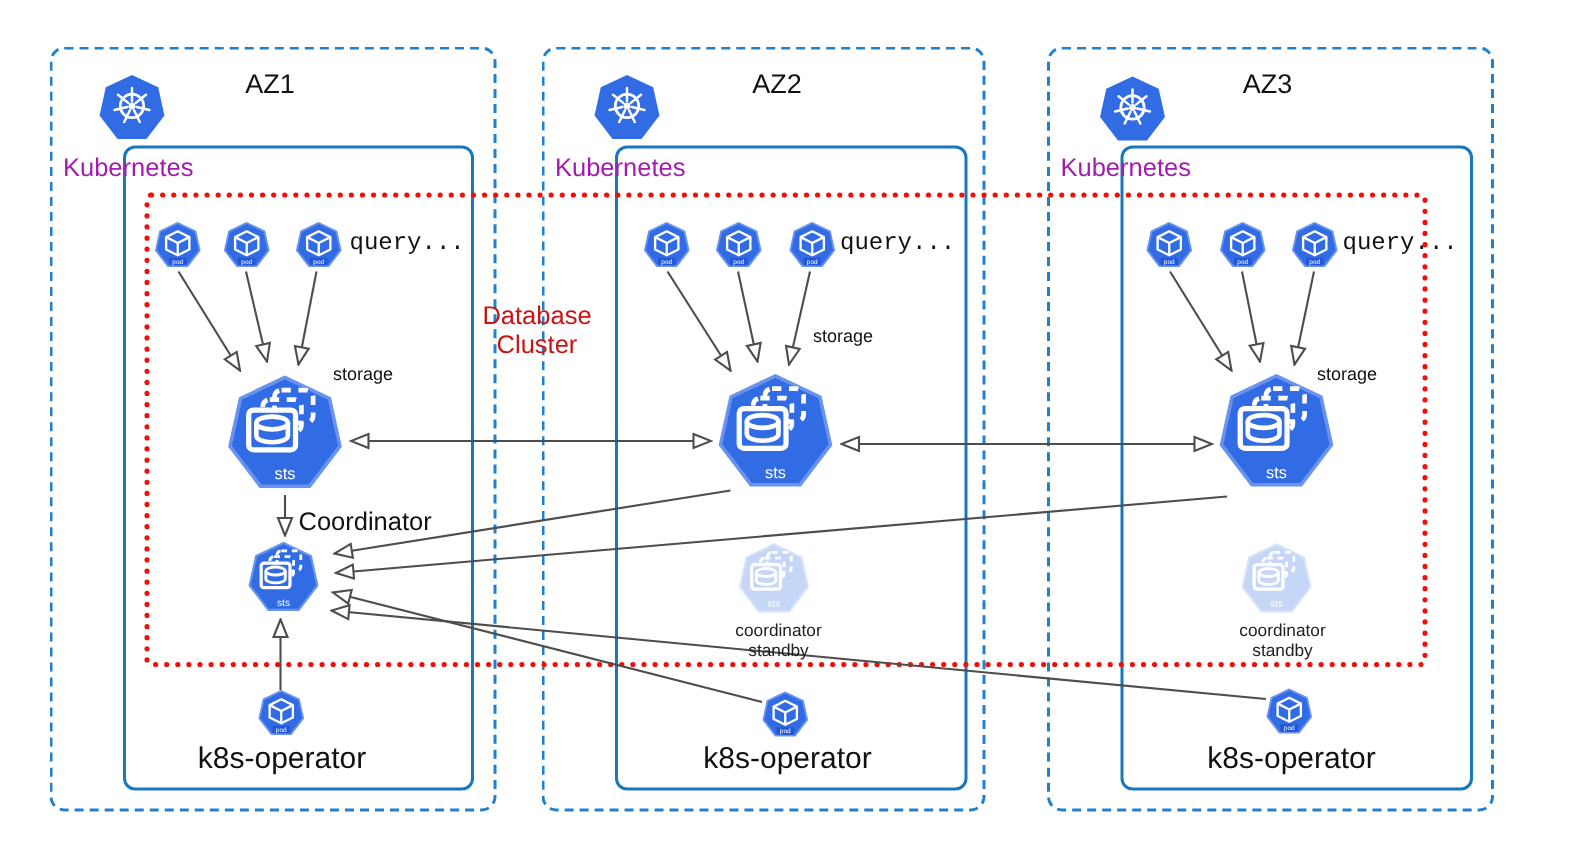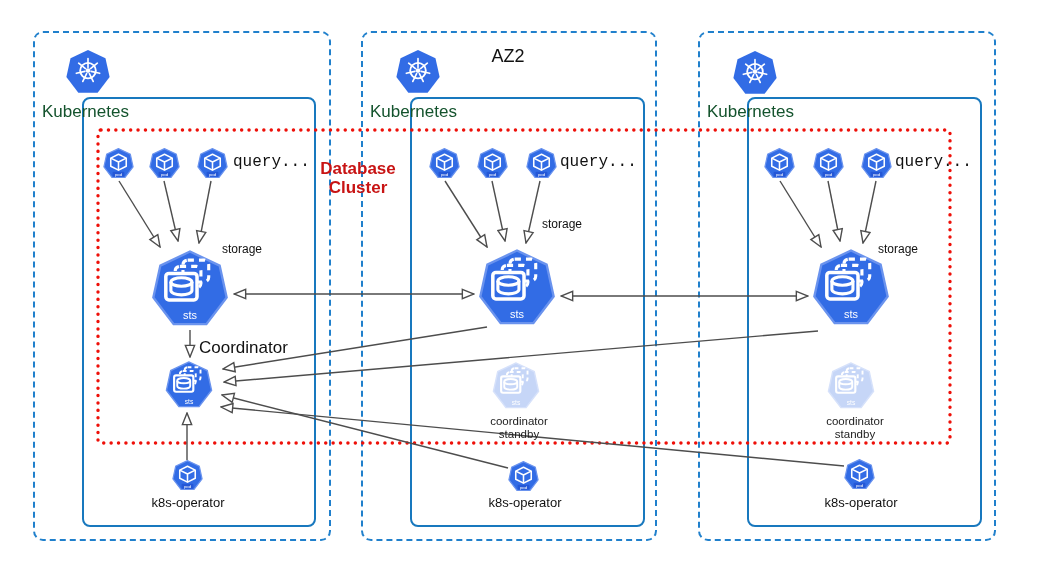--- a/index.html
+++ b/index.html
@@ -7,27 +7,27 @@
     position:relative;width:1050px;height:574px;background:#ffffff;overflow:hidden;
     font-family:"Liberation Sans","DejaVu Sans",sans-serif;color:#111;
   }
   .az-box{
     position:absolute;border:2px dashed #2080cc;border-radius:10px;background:transparent;
   }
   .inner-box{
     position:absolute;border:2px solid #1878be;border-radius:8px;background:transparent;
   }
   .az-title{position:absolute;font-size:18px;text-align:center;color:#111;}
-  .k8s-label{position:absolute;font-size:17px;color:#14532d;}
+  .k8s-label{position:absolute;font-size:17px;color:#a21caf;}
   .query-label{position:absolute;font-size:16px;color:#111;font-family:Liberation Mono, monospace;}
   .storage-label{position:absolute;font-size:12px;color:#111;}
   .coord-label{position:absolute;font-size:17px;color:#111;}
-  .operator-label{position:absolute;font-size:13px;text-align:center;color:#111;}
+  .operator-label{position:absolute;font-size:20px;text-align:center;color:#111;}
   .standby-label{position:absolute;font-size:11.5px;line-height:13px;text-align:center;color:#222;}
-  .cluster-label{position:absolute;font-size:17px;font-weight:bold;line-height:19px;text-align:center;color:#c81414;}
+  .cluster-label{position:absolute;font-size:17px;font-weight:normal;line-height:19px;text-align:center;color:#c81414;margin-top:42px;}
   .icon{position:absolute;display:block;}
   .faded{opacity:0.27;}
   svg{overflow:visible;}
   .overlay{position:absolute;left:0;top:0;pointer-events:none;}
 </style>
 </head>
 <body>
 
 <div class="stage">
 
@@ -108,21 +108,23 @@
       <line x1="561" y1="296" x2="808" y2="296" marker-start="url(#ah-start)" marker-end="url(#ah-end)"></line>
 
       <line x1="487" y1="327" x2="223" y2="369" marker-end="url(#ah-end)"></line>
       <line x1="818" y1="331" x2="224" y2="382" marker-end="url(#ah-end)"></line>
 
       <line x1="508" y1="468" x2="222" y2="395" marker-end="url(#ah-end)"></line>
       <line x1="844" y1="466" x2="221" y2="407" marker-end="url(#ah-end)"></line>
     </g>
   </svg>
 
-  <div class="az-title" style="left:362px;top:46px;width:292px">AZ2</div>
+  <div class="az-title" style="left:33px;top:46px;width:294px">AZ1</div>
+  <div class="az-title" style="left:372px;top:46px;width:292px">AZ2</div>
+  <div class="az-title" style="left:698px;top:46px;width:294px">AZ3</div>
 
   <svg class="icon" style="left:65px;top:49px" width="46" height="46">
       <use href="#sym-k8s"></use>
     </svg>
   <svg class="icon" style="left:395px;top:49px" width="46" height="46">
       <use href="#sym-k8s"></use>
     </svg>
   <svg class="icon" style="left:732px;top:50px" width="46" height="46">
       <use href="#sym-k8s"></use>
     </svg>

